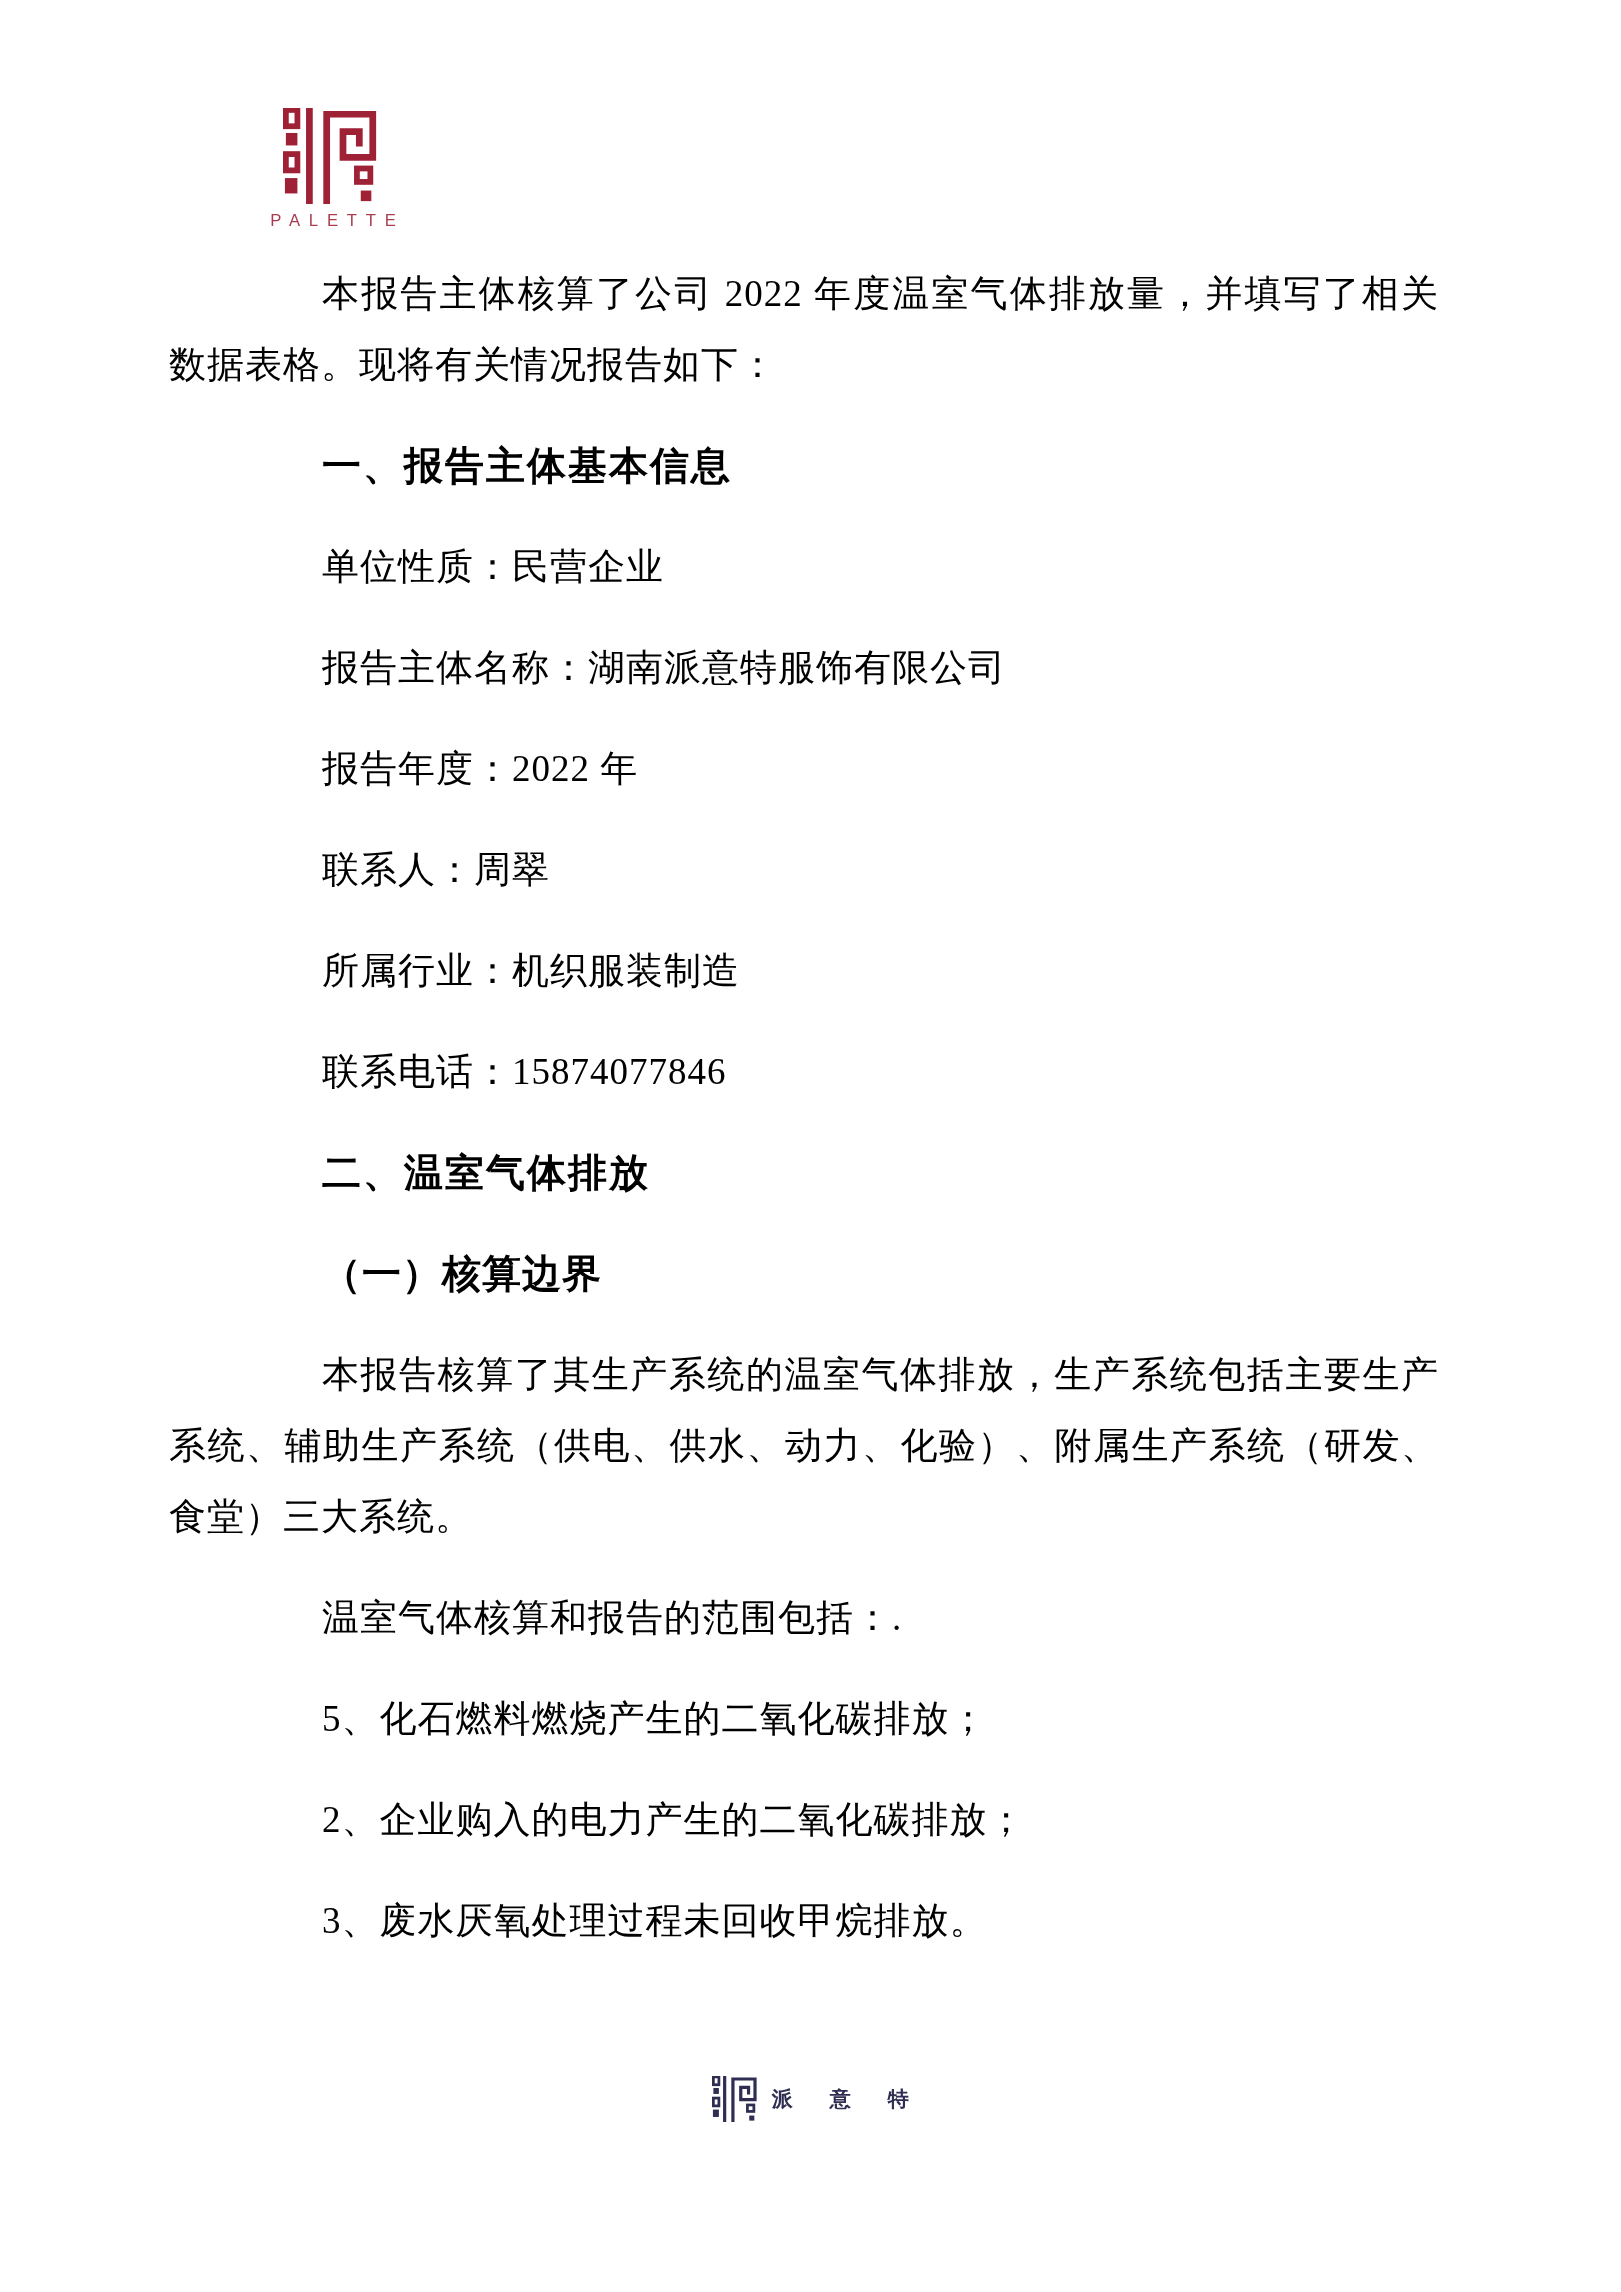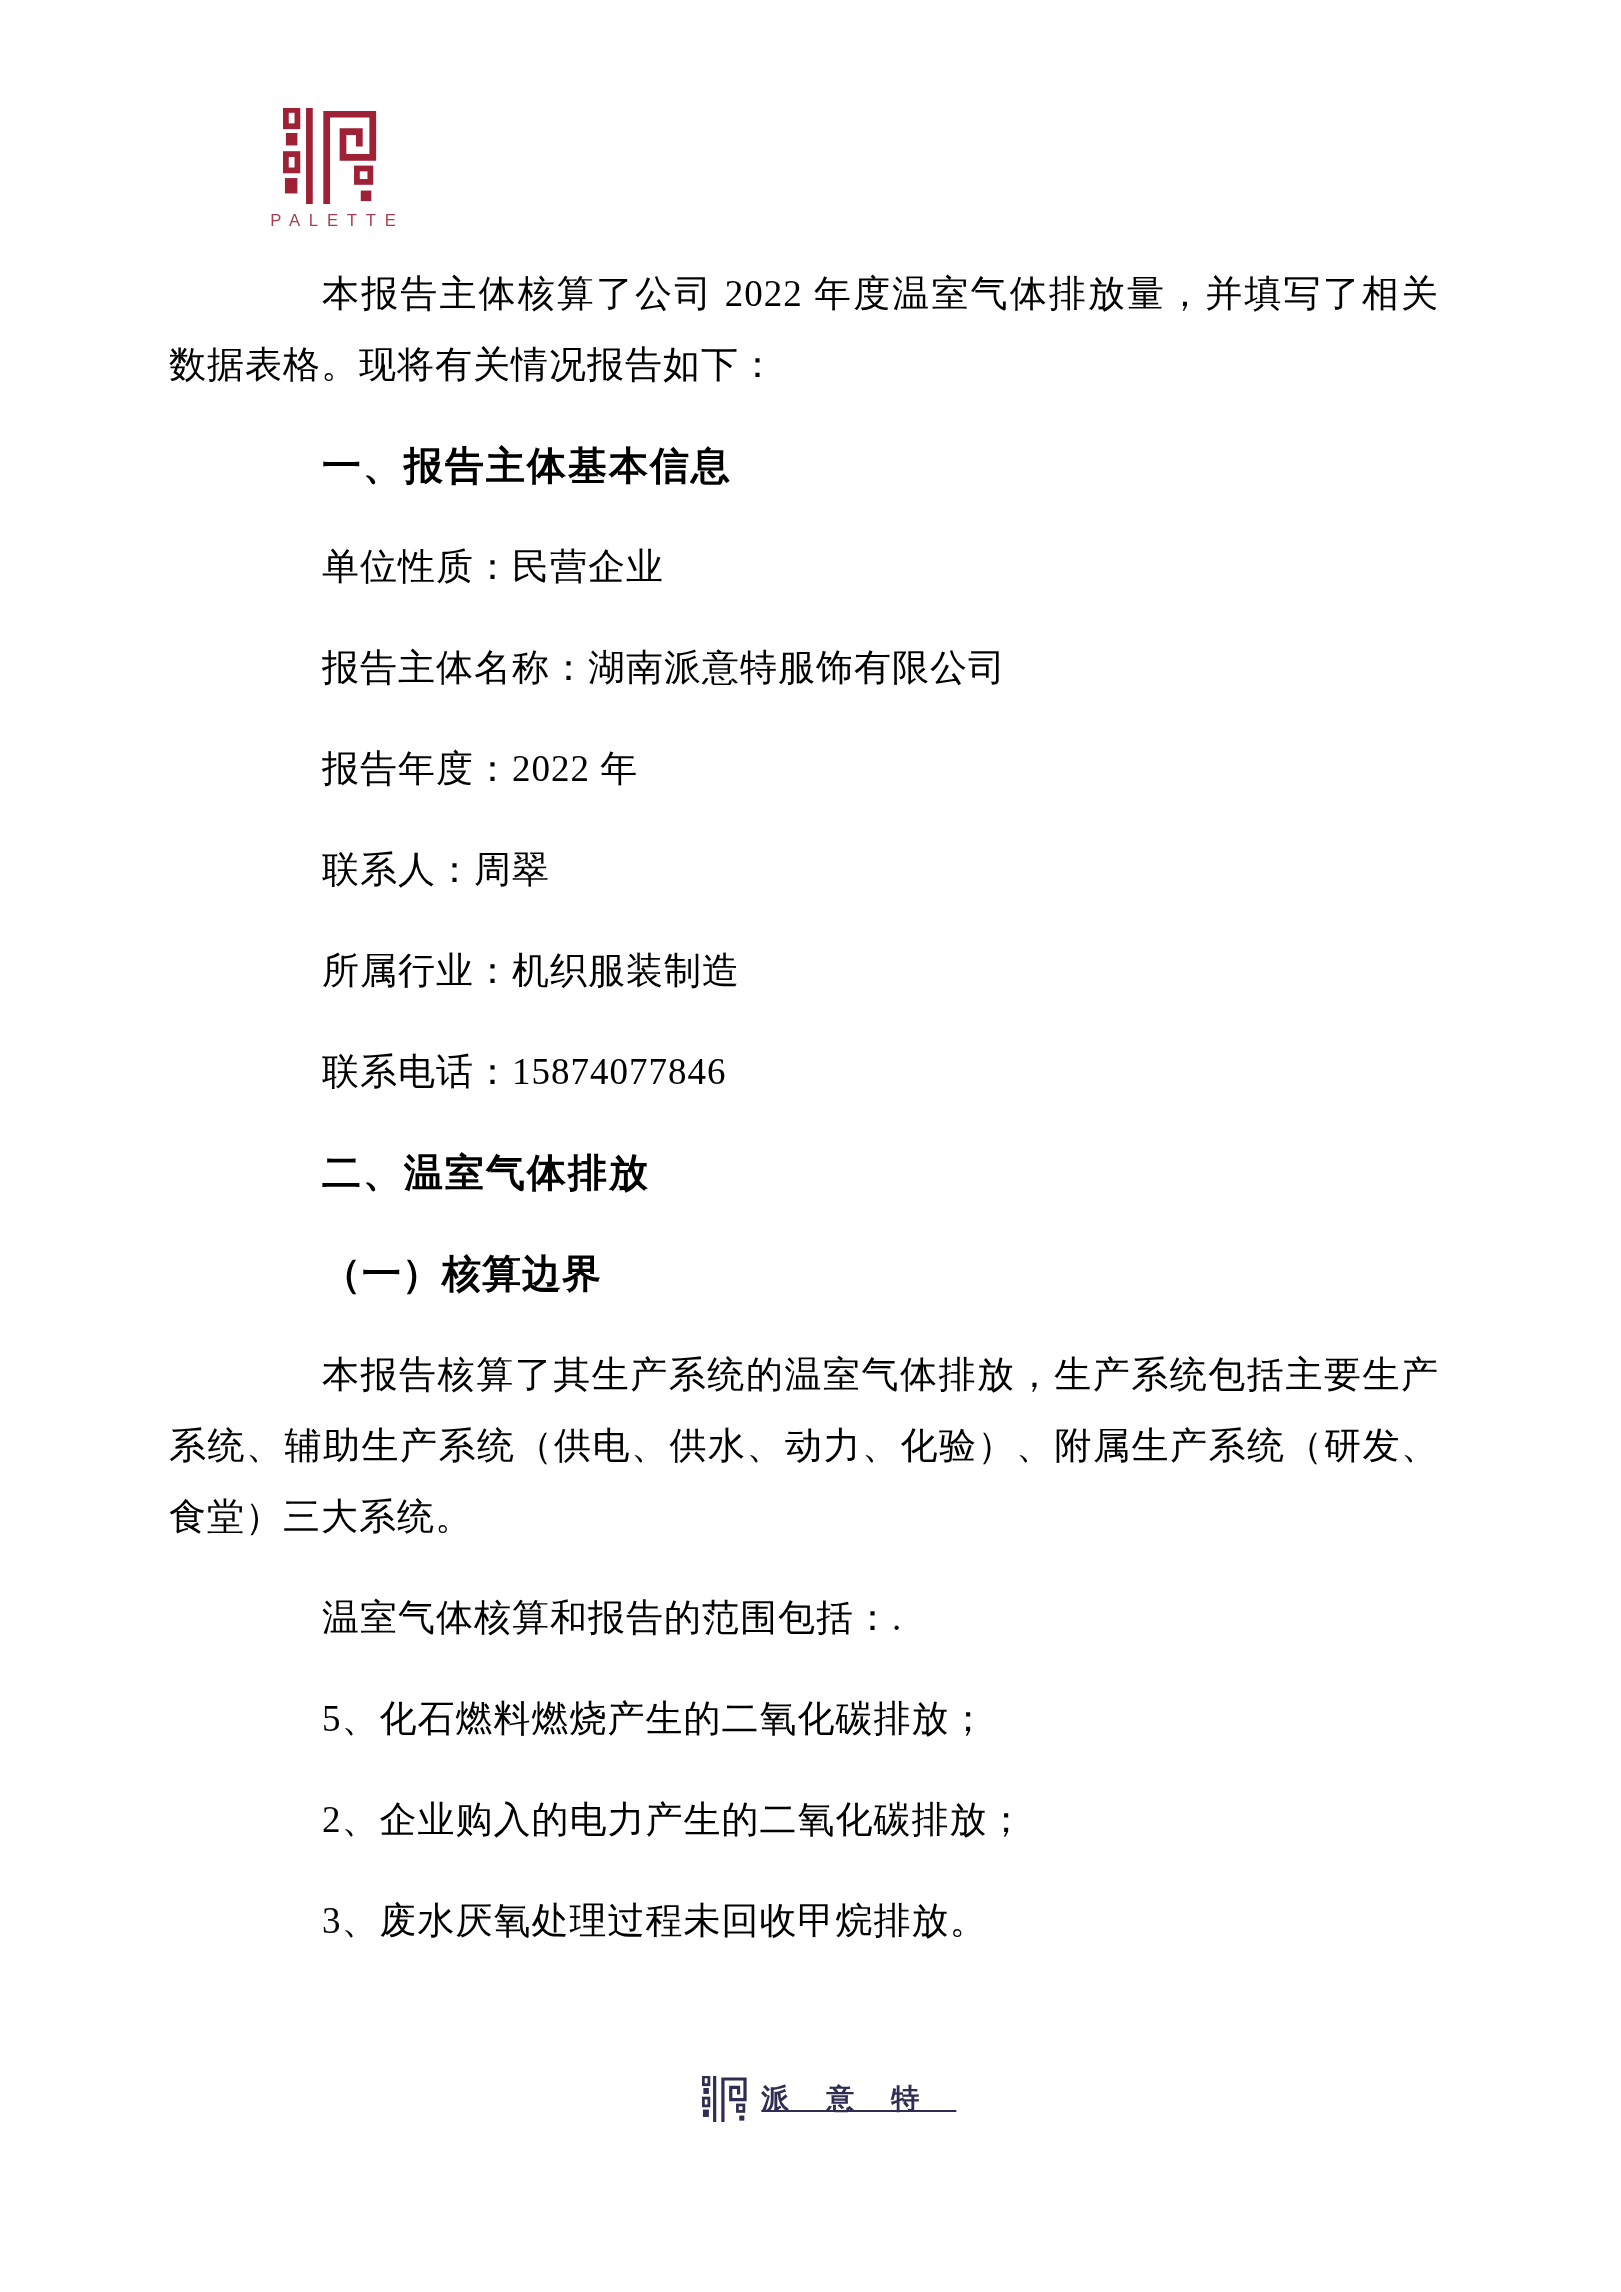--- a/index.html
+++ b/index.html
@@ -46,23 +46,22 @@
 
   
   .footer{
     position:absolute;left:0;top:2076px;width:100%;
     display:flex;justify-content:center;align-items:center;gap:13.7px;
     color:var(--footer-color);
   }
   .footer-mark{width:46px;height:46px;display:block;}
   .footer-wordmark{
     font-family:"Liberation Sans","DejaVu Sans",sans-serif;
-    font-size:28px;font-weight:600;letter-spacing:37px;margin-right:-37px;
+    font-size:21px;font-weight:600;letter-spacing:37px;margin-right:-37px;
     white-space:nowrap;
-    text-decoration:underline;
   }
   .svg-defs{position:absolute;width:0;height:0;overflow:hidden;}
 </style>
 </head>
 <body>
 
 <svg class="svg-defs" xmlns="http://www.w3.org/2000/svg" aria-hidden="true">
   <symbol id="palette-mark" viewBox="0 0 100 100">
     <g stroke="currentColor" fill="none" stroke-width="6">
       <rect x="3" y="2" width="12" height="17"></rect>

